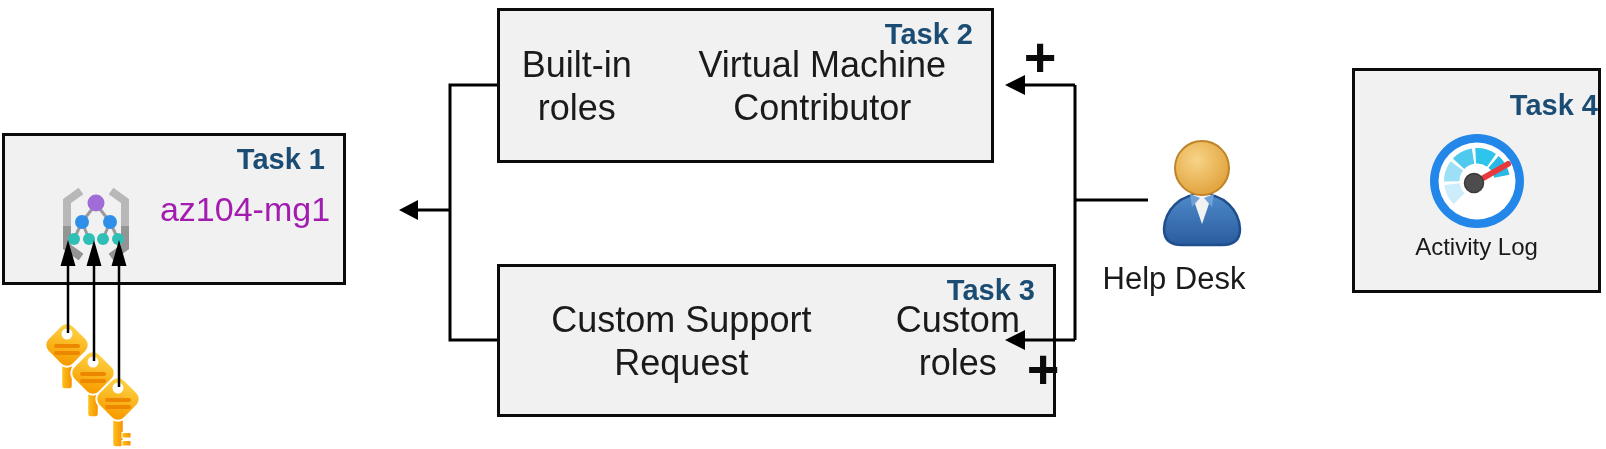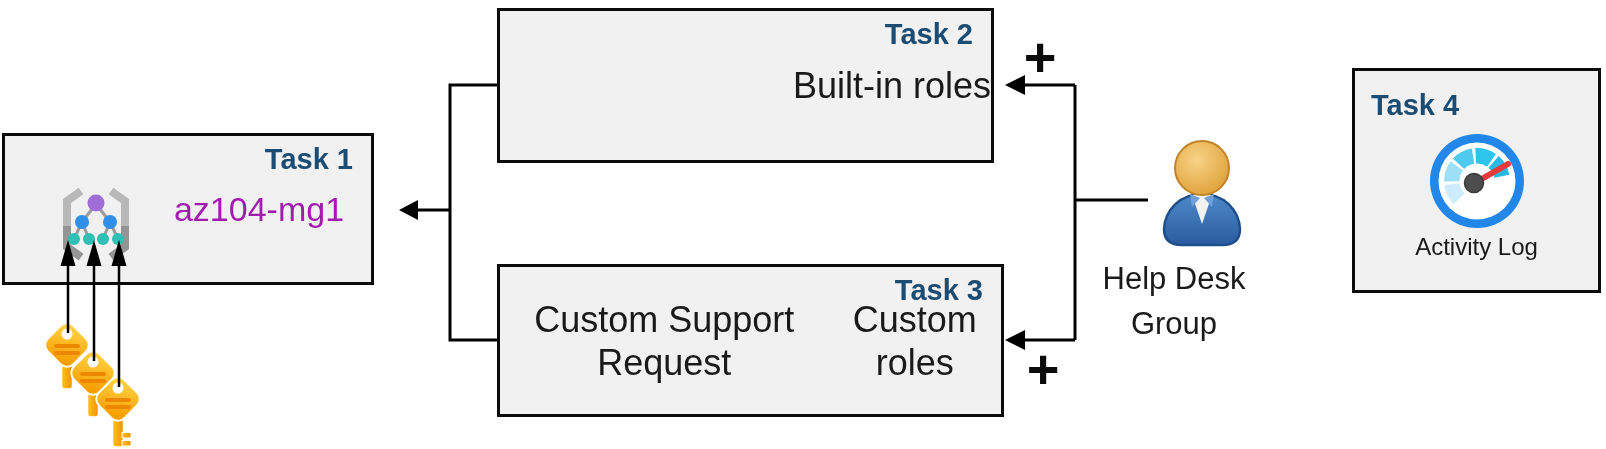--- a/index.html
+++ b/index.html
@@ -10,29 +10,29 @@
   .box{
     position:absolute; box-sizing:border-box;
     background:var(--box-fill,#f1f1f1);
     border:3px solid var(--box-border,#0b0b0b);
   }
   .task-label{
     position:absolute; top:7px; right:18px;
     font-size:29px; font-weight:bold; color:var(--task-label,#1b4d74);
     white-space:nowrap;
   }
-  .task-label.centered{ left:16px; right:0; top:18px; text-align:left; }
+  .task-label.centered{ left:16px; right:0; top:18px; text-align:right; }
   .box-lines{
     position:absolute; inset:0; display:flex; flex-direction:row;
     justify-content:flex-end; align-items:center;
     font-size:36px; line-height:43px; color:#1a1a1a; text-align:center;
   }
-  #task1{ left:2px; top:133px; width:372px; height:152px; }
+  #task1{ left:2px; top:133px; width:344px; height:152px; }
   #task2{ left:497px; top:8px;  width:497px; height:155px; }
-  #task3{ left:497px; top:264px; width:507px; height:153px; }
+  #task3{ left:497px; top:264px; width:559px; height:153px; }
   #task4{ left:1352px; top:68px; width:249px; height:225px; }
   .task1-title{
     position:absolute; left:150px; right:8px; top:0; bottom:0;
     display:flex; align-items:center; justify-content:center;
     font-size:34px; color:#a21caf;
   }
   .mg-icon{ position:absolute; left:49px; top:48px; }
   .task4-inner{
     position:absolute; inset:0; display:flex; flex-direction:column;
     align-items:center; justify-content:flex-start;
@@ -81,20 +81,21 @@
       <circle cx="49" cy="55" r="6" style="fill:var(--mg-teal,#2FBFB4)"></circle>
       <circle cx="64" cy="55" r="6" style="fill:var(--mg-teal,#2FBFB4)"></circle>
     </svg>
     <div class="task1-title">az104-mg1</div>
   </div>
 
   <div class="box" id="task2">
     <div class="task-label">Task 2</div>
     <div class="box-lines">
       <div>Built-in roles</div>
+      <div>Virtual Machine Contributor</div>
     </div>
   </div>
 
   <div class="box" id="task3">
     <div class="task-label">Task 3</div>
     <div class="box-lines">
       <div>Custom Support Request</div>
       <div>Custom roles</div>
     </div>
   </div>
@@ -168,21 +169,20 @@
       </linearGradient>
     </defs>
     <path d="M50 56 C28 56 13 72 12 91 C12 103 20 107 30 107 L70 107 C80 107 88 103 88 91 C87 72 72 56 50 56 Z" fill="url(#pBody)" stroke="#1F4E8C" stroke-width="2.5"></path>
     <polygon points="40,57 50,86 60,57" fill="#f2f2f2"></polygon>
     <path d="M38 56 L48 60 L40 69 Z" fill="#6FA0D8"></path>
     <path d="M62 56 L52 60 L60 69 Z" fill="#6FA0D8"></path>
     <circle cx="50" cy="30" r="27" fill="url(#pHead)" stroke="#BF8428" stroke-width="2"></circle>
   </svg>
   <div class="actor-text">
     <div>Help Desk</div>
-    <div>Group</div>
   </div>
 
   <div class="plus" id="plus-task2">+</div>
   <div class="plus" id="plus-task3">+</div>
 
   <svg class="overlay" width="1606" height="449" viewBox="0 0 1606 449">
     <g style="stroke:var(--line,#000)" stroke-width="3" fill="none">
 
       <path d="M497 85 L450 85 L450 340 L497 340"></path>
 

